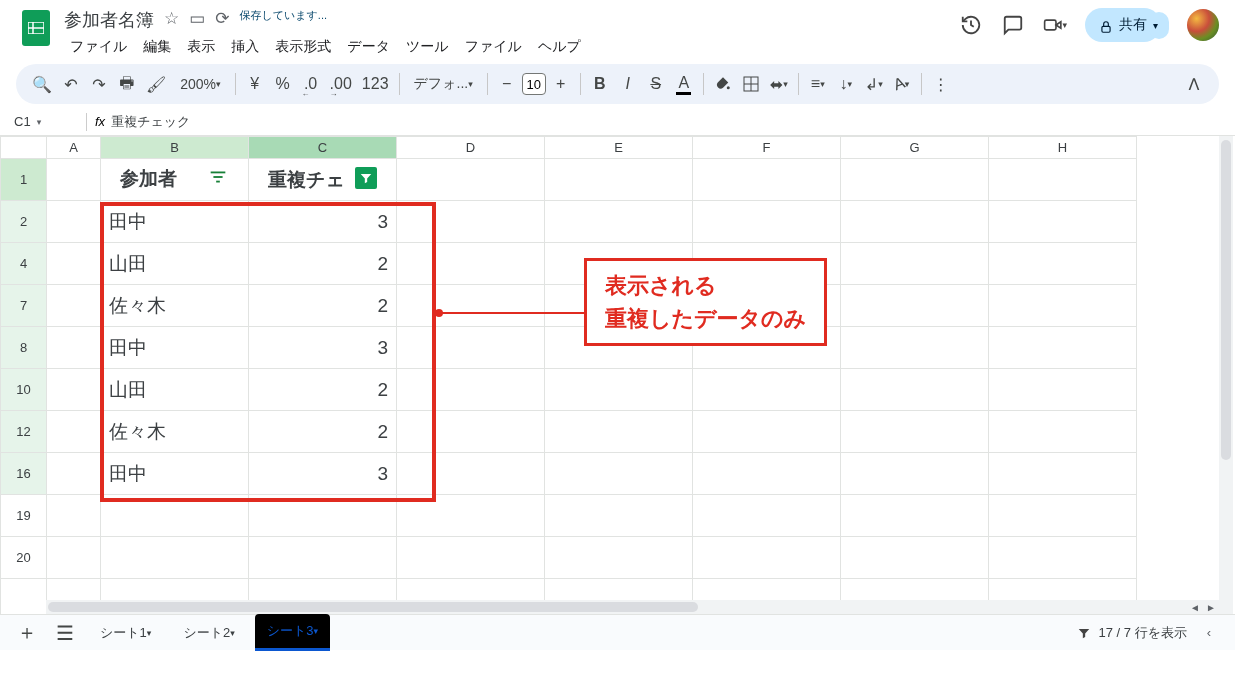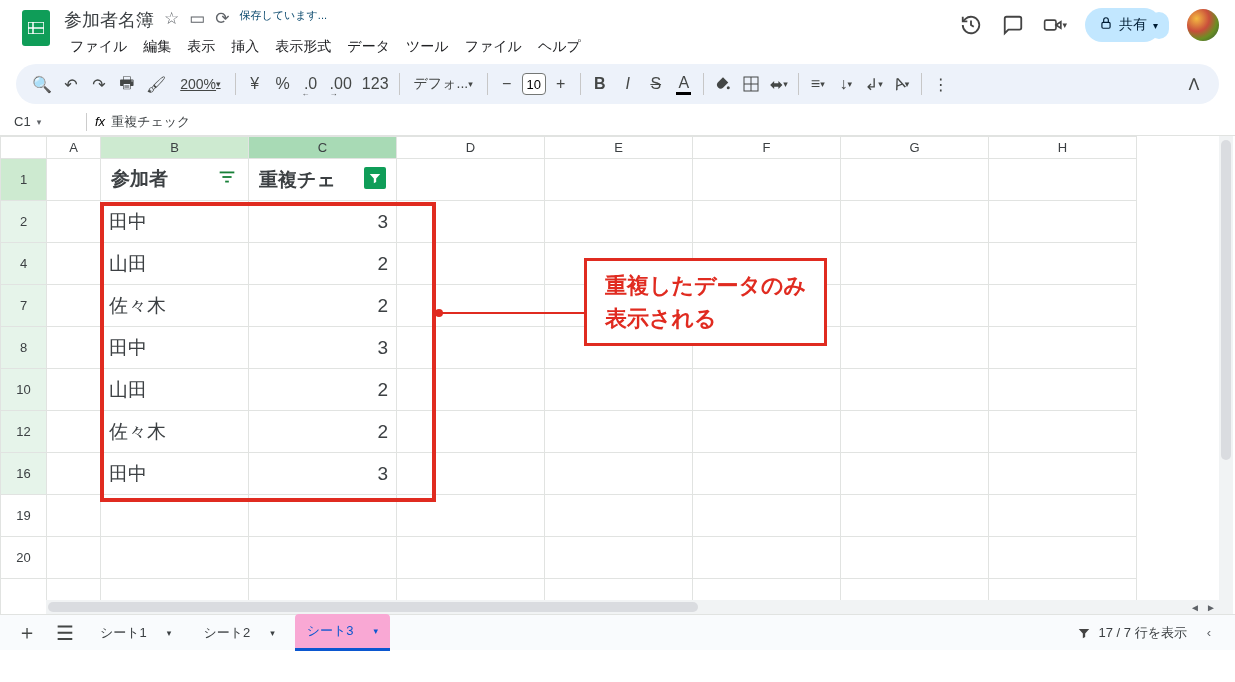--- a/index.html
+++ b/index.html
@@ -12,30 +12,30 @@
 .logo-grid { width:16px; height:12px; fill:#fff; }
 .title-area { flex:1; margin-left:8px; }
 .title-row { display:flex; align-items:flex-start; gap:10px; }
 .doc-title { font-size:18px; color:#3c4043; }
 .title-icons { display:flex; gap:10px; color:#5f6368; font-size:17px; }
 .saving { font-size:11px; color:#0c4a6e; }
 .menu-bar { display:flex; gap:4px; margin-top:2px; }
 .menu-item { font-size:14px; color:#202124; padding:4px 6px; cursor:pointer; border-radius:4px; }
 .header-right { display:flex; align-items:center; gap:18px; }
 .hr-icon { width:24px; height:24px; color:#444; display:flex; align-items:center; justify-content:center; }
-.share-btn { background:#c2e7ff; border-radius:40px; padding:8px 14px; font-size:14px; display:flex; align-items:flex-start; gap:6px; color:#001d35; }
+.share-btn { background:#c2e7ff; border-radius:40px; padding:8px 14px; font-size:14px; display:flex; align-items:flex-end; gap:6px; color:#001d35; }
 .share-dd { width:20px; background:#c2e7ff; border-radius:20px; margin-left:-12px; padding:8px 4px; font-size:10px; }
 .avatar { width:32px; height:32px; border-radius:50%; background:radial-gradient(circle at 30% 30%, #f4b942, #c94e3b 40%, #6b8e23 65%, #2e5339); }
 
 
 .toolbar-wrap { padding:4px 16px; }
 .toolbar { background:#edf2fa; border-radius:24px; padding:4px 12px; display:flex; align-items:center; gap:2px; height:40px; }
 .tb-btn { min-width:26px; height:28px; display:flex; align-items:center; justify-content:center; color:#444746; font-size:16px; border-radius:4px; cursor:pointer; padding:0 4px; }
 .tb-sep { width:1px; height:22px; background:#c7c7c7; margin:0 4px; }
-.zoom { font-size:14px; padding:0 8px;text-decoration:underline; }
+.zoom { font-size:14px; padding:0 8px; }
 .font-box { font-size:14px; padding:0 8px; }
 .fontsize-input { width:24px; height:22px; border:1px solid #747775; border-radius:4px; text-align:center; font-size:13px; background:#fff; }
 .tb-end { margin-left:auto; }
 
 
 .namebar { display:flex; align-items:center; height:28px; border-bottom:1px solid #e1e3e1; padding:0 0 0 8px; }
 .namebox { width:70px; font-size:13px; color:#3c4043; padding-left:6px; display:flex; align-items:center; gap:6px; }
 .namebox .dd { font-size:9px; color:#5f6368; }
 .fx-sep { width:1px; height:18px; background:#ccc; margin:0 8px; }
 .fx-label { font-style:italic; color:#000000; font-size:13px; margin-right:6px; }
@@ -44,21 +44,21 @@
 
 .grid-wrap { position:relative; height:478px; overflow:hidden; }
 .grid { border-collapse:collapse; table-layout:fixed; position:absolute; top:0; left:0; }
 .grid td, .grid th { border:1px solid #e1e3e1; height:22px; font-size:13px; color:#3c4043; }
 .corner { width:46px; background:#fff; border-right:1px solid #c0c0c0; border-bottom:1px solid #c0c0c0; }
 .col-h { text-align:center; color:#5f6368; background:#fff; font-weight:normal; height:24px; font-size:18px; }
 .col-h.filtered { background:#cdead0; }
 .row-h { width:46px; text-align:center; color:#5f6368; background:#fff; font-weight:normal; font-size:18px; }
 .row-h.filtered { background:#e6f4ea; }
 .data-row td { height:42px; font-size:19px; padding:0 8px; }
-.data-header td { font-weight:bold; font-size:19px; height:42px; padding:0 10px; }
+.data-header td { font-weight:bold; font-size:19px; height:42px; padding:0 19px; }
 .colA { width:54px; }
 .colB { width:148px; }
 .colC { width:148px; background:#fff; }
 .colD, .colE, .colF, .colG, .colH { width:148px; }
 .num { text-align:right; }
 .filter-icon-green { background:#0f9d58; color:#fff; width:22px; height:22px; display:inline-flex; align-items:center; justify-content:center; border-radius:2px; float:right; }
 .filter-icon-lines { float:right; color:#188038; }
 
 
 .red-box { position:absolute; border:4px solid #e02b20; pointer-events:none; }
@@ -69,22 +69,22 @@
 
 .vscroll { position:absolute; right:2px; top:0; width:14px; height:100%; background:#f1f3f4; }
 .vthumb { position:absolute; width:10px; background:#dadce0; border-radius:6px; left:2px; }
 .hscroll { position:absolute; left:46px; right:16px; bottom:0; height:14px; background:#f1f3f4; display:flex; align-items:center; }
 .hthumb { height:10px; background:#dadce0; border-radius:6px; margin-left:2px; width:650px; }
 .hscroll-btn { position:absolute; right:0; width:16px; text-align:center; font-size:10px; color:#5f6368; }
 
 
 .sheets-bar { height:36px; border-top:1px solid #e1e3e1; display:flex; align-items:center; padding:0 12px; gap:8px; background:#f9fbfd; }
 .sb-btn { width:30px; height:30px; display:flex; align-items:center; justify-content:center; color:#444746; font-size:20px; border-radius:4px; }
-.sheet-tab { padding:8px 12px; font-size:13px; color:#3c4043; display:flex; align-items:center; gap:20px; border-radius:4px 4px 0 0;text-align:center; }
-.sheet-tab.active { color:#0b57d0; background:#f9a8d4; font-weight:500; border-bottom:3px solid #0b57d0; }
+.sheet-tab { padding:8px 12px; font-size:13px; color:#3c4043; display:flex; align-items:center; gap:0; border-radius:4px 4px 0 0;text-align:center; }
+.sheet-tab.active { color:#0b57d0; background:#000000; font-weight:500; border-bottom:3px solid #0b57d0; }
 .sheet-dd { font-size:9px; }
 .filter-status { margin-left:auto; font-size:13px; color:#3c4043; display:flex; align-items:center; gap:8px; }
 .explore-btn { width:28px; height:28px; display:flex; align-items:center; justify-content:center; color:#5f6368; }
 </style>
 </head>
 <body>
 
 <div class="header">
   <div class="logo">
     <div class="logo-box">
@@ -372,22 +372,22 @@
           <td></td>
           <td></td>
         </tr>
   </tbody>
     </table>
 
   <div class="red-box" style="top:66px; left:100px; width:336px; height:300px;"></div>
   <div class="callout-dot" style="top:173px; left:435px;"></div>
   <div class="callout-line" style="top:176px; left:438px; width:148px;"></div>
   <div class="callout" style="top:122px; left:584px;">
+    <div>表示される</div>
     <div>重複したデータのみ</div>
-    <div>表示される</div>
   </div>
 
   <div class="vscroll">
       <div class="vthumb" style="top:4px;height:320px"></div>
     </div>
   <div class="hscroll">
       <div class="hthumb"></div>
       <span class="hscroll-btn" style="right:16px">◄</span>
       <span class="hscroll-btn">►</span>
     </div>

